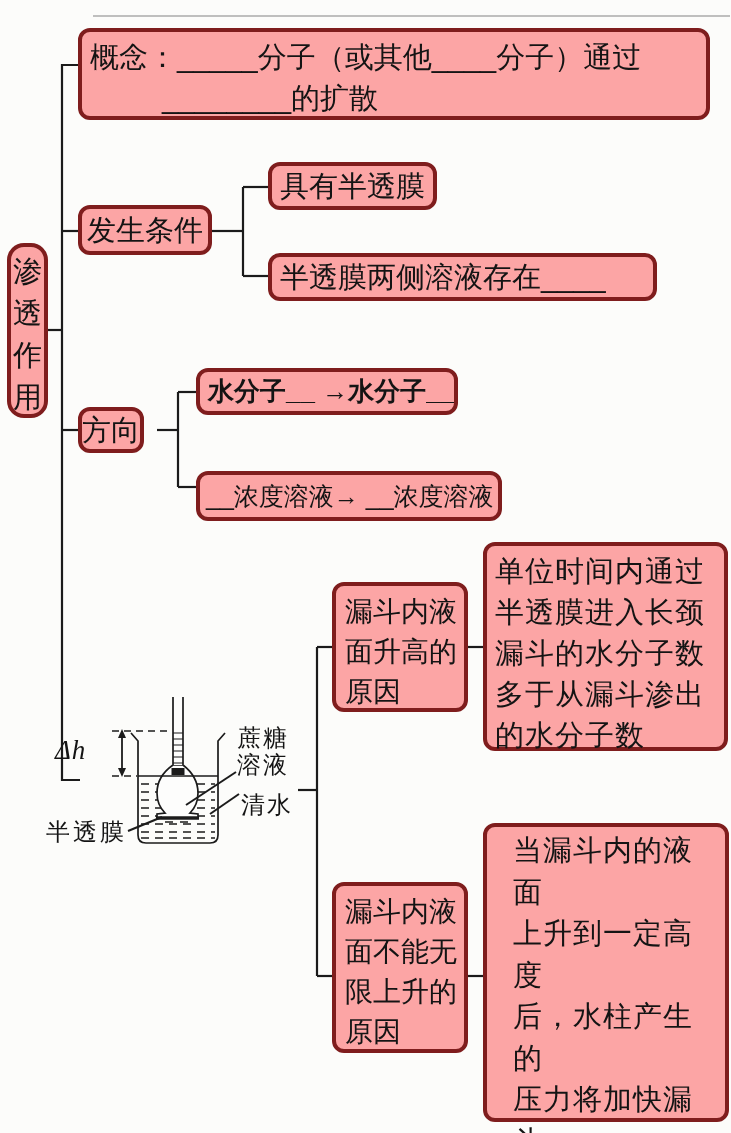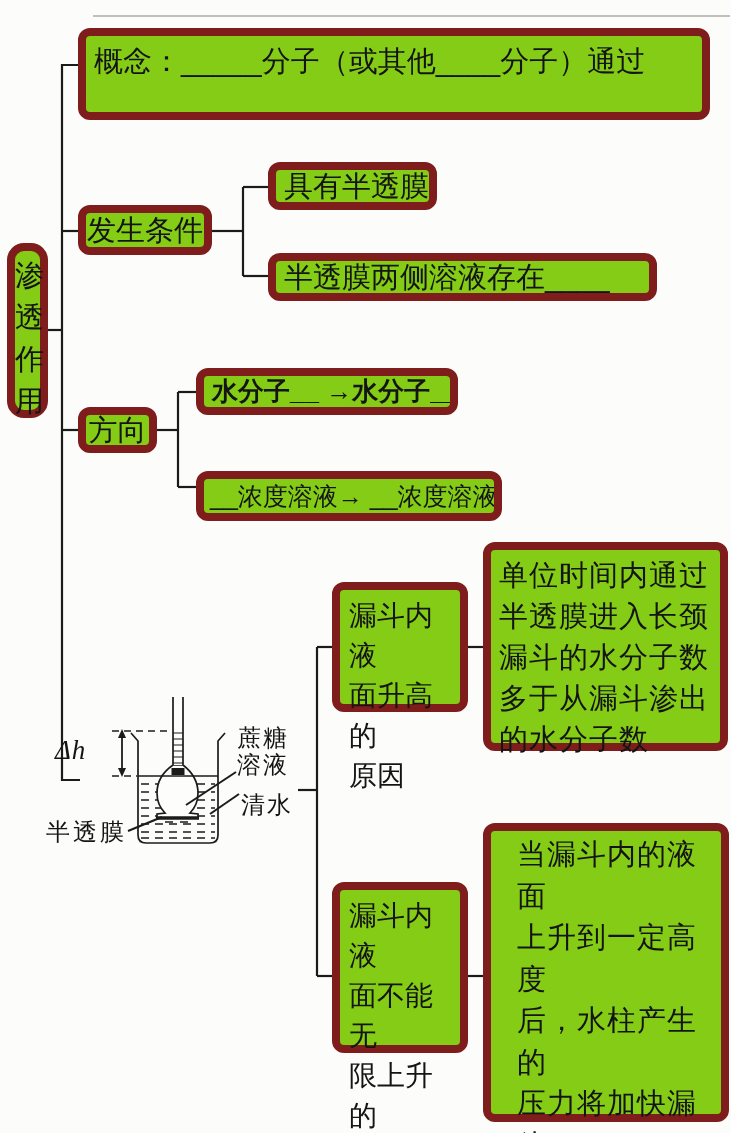--- a/index.html
+++ b/index.html
@@ -1,34 +1,34 @@
 <!DOCTYPE html>
 <html><head>
 <meta charset="utf-8">
 <style>
   html,body{margin:0;padding:0;background:#fbfbf9;}
   #page{position:relative;width:731px;height:1133px;background:#fcfcfa;overflow:hidden;
         font-family:"Liberation Sans","DejaVu Sans",sans-serif;color:#141414;}
   #wires{position:absolute;left:0;top:0;width:731px;height:1133px;}
-  .box{position:absolute;border:8px solid #7f1d1d;border-radius:12px;background:#84cc16;
+  .box{position:absolute;border:4px solid #7f1d1d;border-radius:12px;background:#fca5a5;
        box-sizing:border-box;font-size:29px;line-height:41px;}
   .center{display:flex;align-items:center;justify-content:center;}
   .vcenter{display:flex;align-items:center;}
   .preline{white-space:pre-line;}
   .nowrap{white-space:nowrap;overflow:hidden;}
   .lbl{position:absolute;background:transparent;font-size:24px;letter-spacing:2px;}
   
   #root{left:7px;top:243px;width:41px;height:175px;text-align:center;word-break:break-all;
         line-height:42px;padding-top:3px;border-radius:17px;}
   #concept{left:78px;top:28px;width:632px;height:92px;padding:5px 8px;}
   #concept .l2{padding-left:72px;}
   #cond{left:78px;top:205px;width:134px;height:50px;}
   #cond1{left:268px;top:162px;width:169px;height:48px;padding-left:8px;}
   #cond2{left:268px;top:253px;width:389px;height:48px;padding-left:8px;}
-  #dir{left:78px;top:407px;width:79px;height:46px;}
+  #dir{left:78px;top:407px;width:66px;height:46px;}
   #dir1{left:196px;top:368px;width:262px;height:47px;padding-left:8px;font-size:26px;font-weight:bold;}
   #dir2{left:196px;top:462px;width:306px;height:50px;padding-left:6px;font-size:25px;margin-top:9px;}
   #reason1,#reason2{left:332px;width:136px;padding:6px 0 0 9px;font-size:28px;line-height:40px;}
   #reason1{top:582px;height:130px;}
   #reason2{top:882px;height:171px;}
   #rtext1,#rtext2{left:483px;padding:5px 8px;font-size:29px;line-height:41px;letter-spacing:1px;}
   #rtext1{top:542px;width:245px;height:209px;}
   #rtext2{top:823px;width:246px;height:299px;line-height:41.5px;padding-top:3px;padding-left:26px;}
   #dh{left:55px;top:735px;font-size:27px;font-family:"Liberation Serif","DejaVu Serif",serif;
       font-style:italic;letter-spacing:1px;}
@@ -110,20 +110,21 @@
       <path d="M236 772 L186 805" stroke-width="2"></path>
       <path d="M239 794 L210 814" stroke-width="2"></path>
       <path d="M128 831 L162 817" stroke-width="2"></path>
     </g>
   </svg>
 
   <div class="box" id="root">渗透作用</div>
 
   <div class="box" id="concept">
     <div class="l1">概念：_____分子（或其他____分子）通过</div>
+    <div class="l2">________的扩散</div>
   </div>
 
   <div class="box center" id="cond">发生条件</div>
   <div class="box vcenter nowrap" id="cond1">具有半透膜</div>
   <div class="box vcenter nowrap" id="cond2">半透膜两侧溶液存在____</div>
 
   <div class="box center" id="dir">方向</div>
   <div class="box vcenter nowrap" id="dir1">水分子__ →水分子__</div>
   <div class="box vcenter nowrap" id="dir2">__浓度溶液→ __浓度溶液</div>
 

